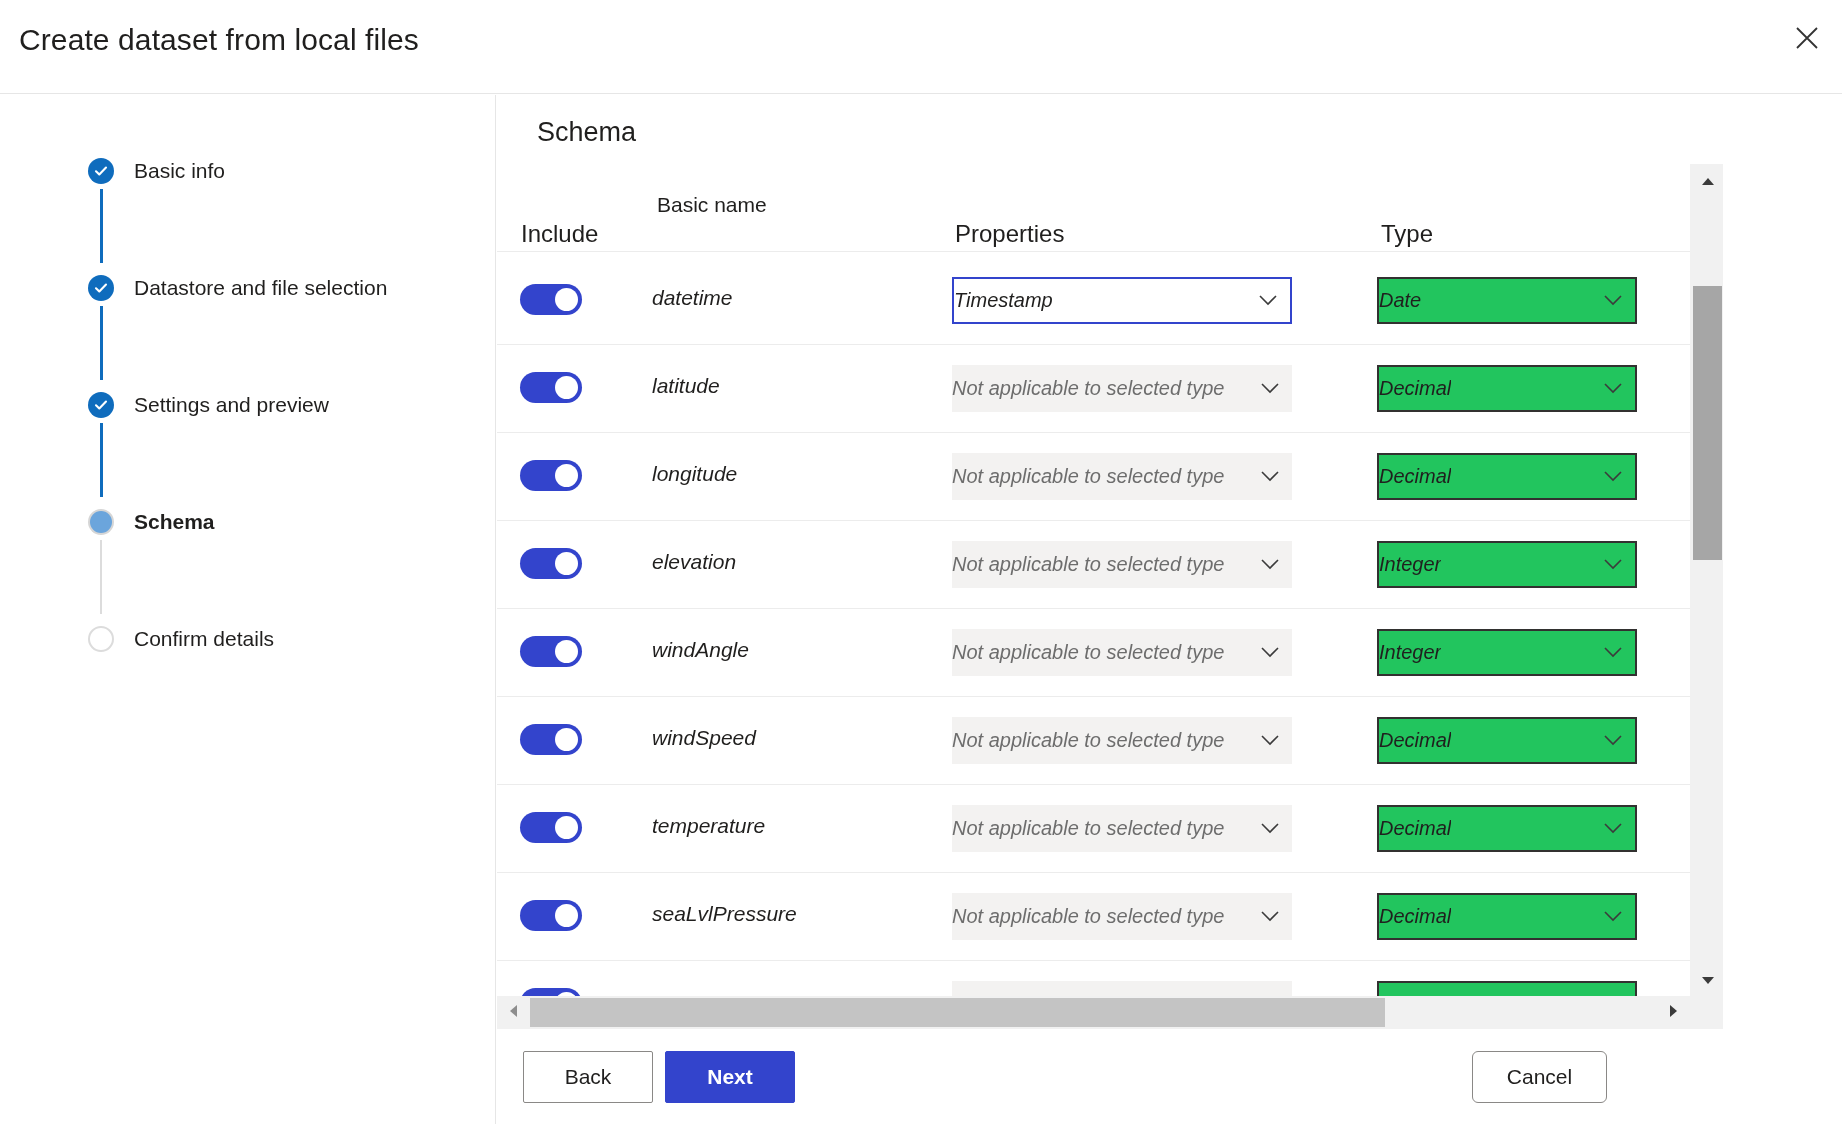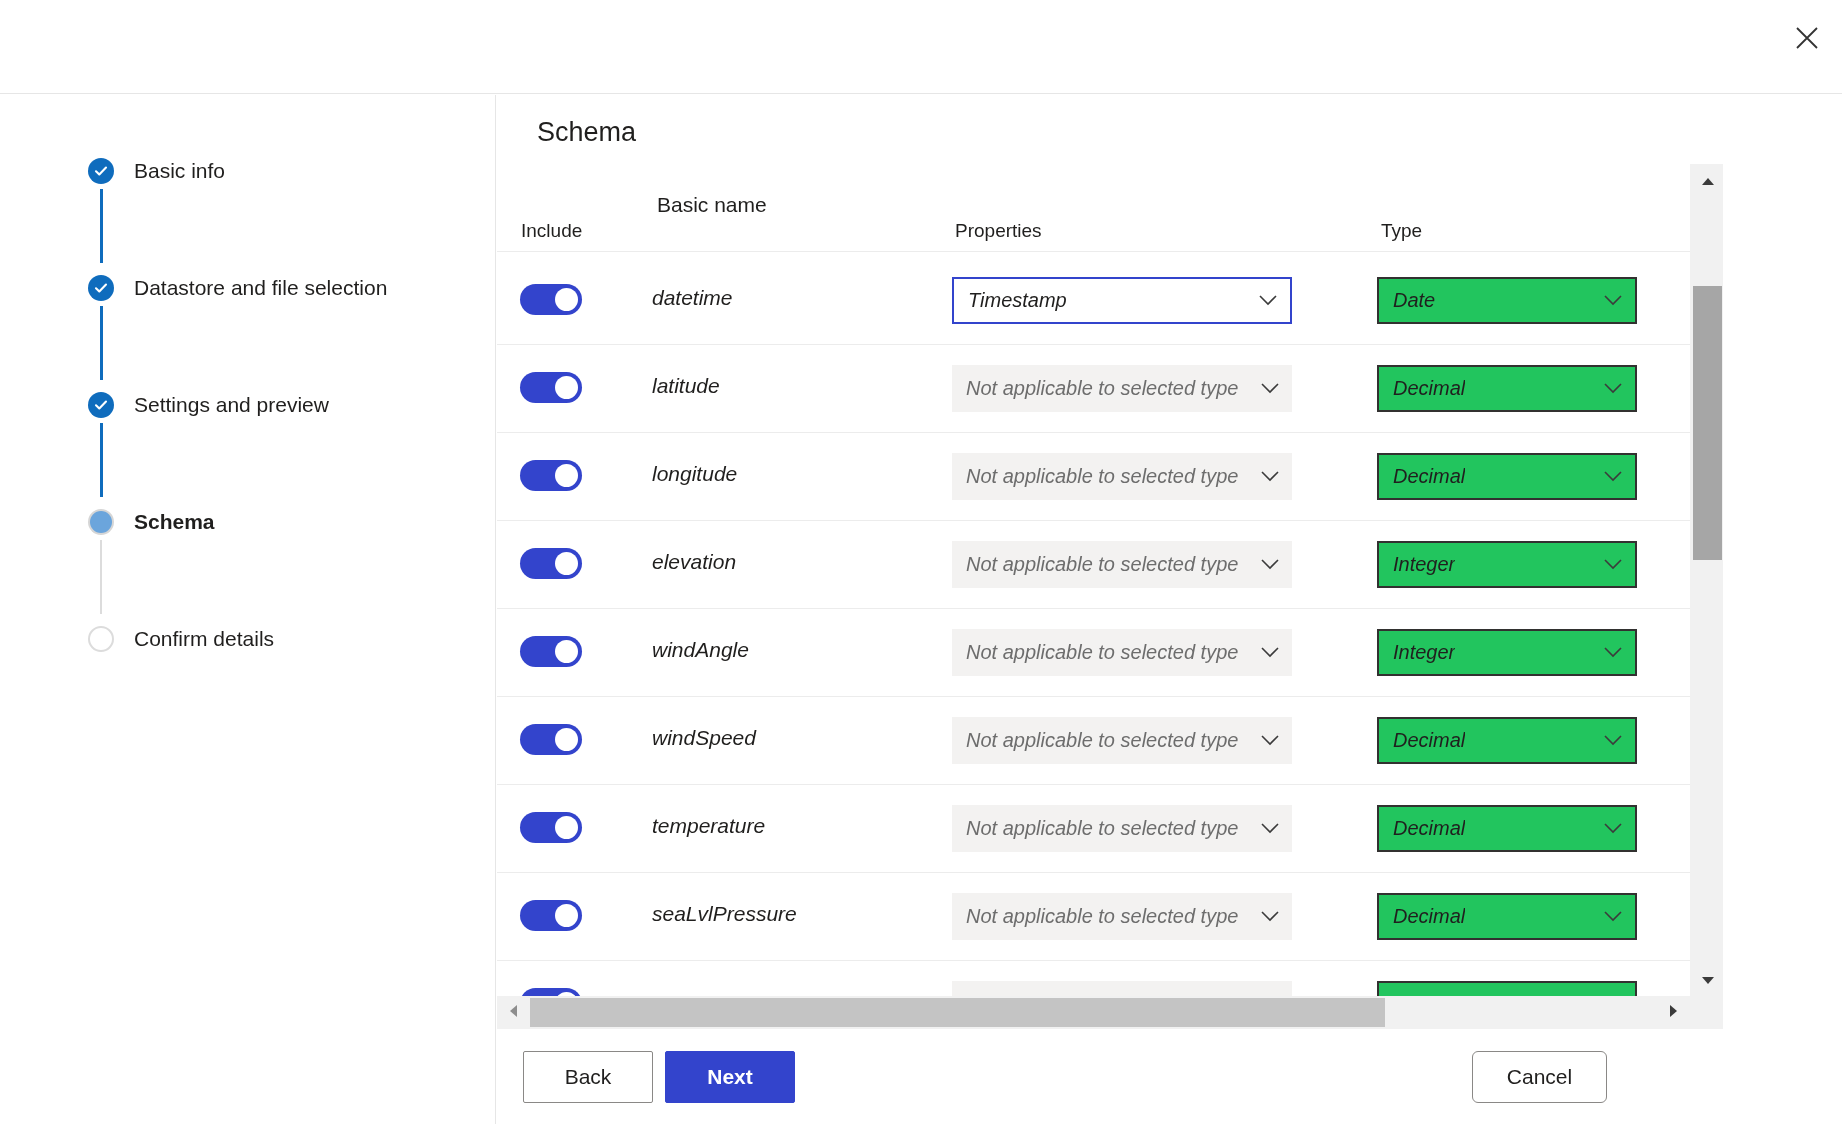--- a/index.html
+++ b/index.html
@@ -91,21 +91,21 @@
     width: 1193px; height: 832px;
     overflow: hidden;
   }
   .table-head {
     position: absolute; left: 0; top: 0;
     width: 1193px; height: 88px;
     border-bottom: 1px solid #ececec;
   }
   .th {
     position: absolute; top: 56px;
-    font-size: 19px; color: #201f1e; white-space: nowrap;
+    font-size: 24px; color: #201f1e; white-space: nowrap;
   }
   .th.include { left: 24px; }
   .th.colname { left: 160px; }
   .th.props { left: 458px; }
   .th.type { left: 884px; }
 
   .rows {
     position: absolute; left: 0; top: 93px;
     width: 1193px;
   }
@@ -136,21 +136,21 @@
 
   .dropdown {
     position: absolute;
     height: 47px;
     display: flex; align-items: center;
     cursor: pointer;
     background: #22c55e;
   }
   .dropdown .dd-text {
     font-size: 20px; color: #201f1e;
-    margin-left: 14px; white-space: nowrap;
+    white-space: nowrap;
     overflow: hidden; text-overflow: ellipsis;
   }
   .dropdown .chev {
     position: absolute; right: 13px; top: 50%;
     transform: translateY(-50%);
     display: block;
   }
 
   .dd-props {
     left: 455px; top: 20px; width: 340px;
@@ -242,20 +242,21 @@
   .btn-cancel {
     left: 975px; width: 135px;
     background: #fff; border: 1px solid #8a8886; color: #201f1e;
     border-radius: 6px;
   }
 </style>
 </head>
 <body>
 
 <div class="dialog-header">
+  <div class="dialog-title">Create dataset from local files</div>
   <button class="close-btn">
     <span>
       <svg width="24" height="24" viewBox="0 0 24 24" aria-hidden="true">
         <path d="M2 2 L22 22 M22 2 L2 22" stroke="#333" stroke-width="1.8" fill="none"></path>
       </svg>
     </span>
   </button>
 </div>
 
 <div class="wizard">

